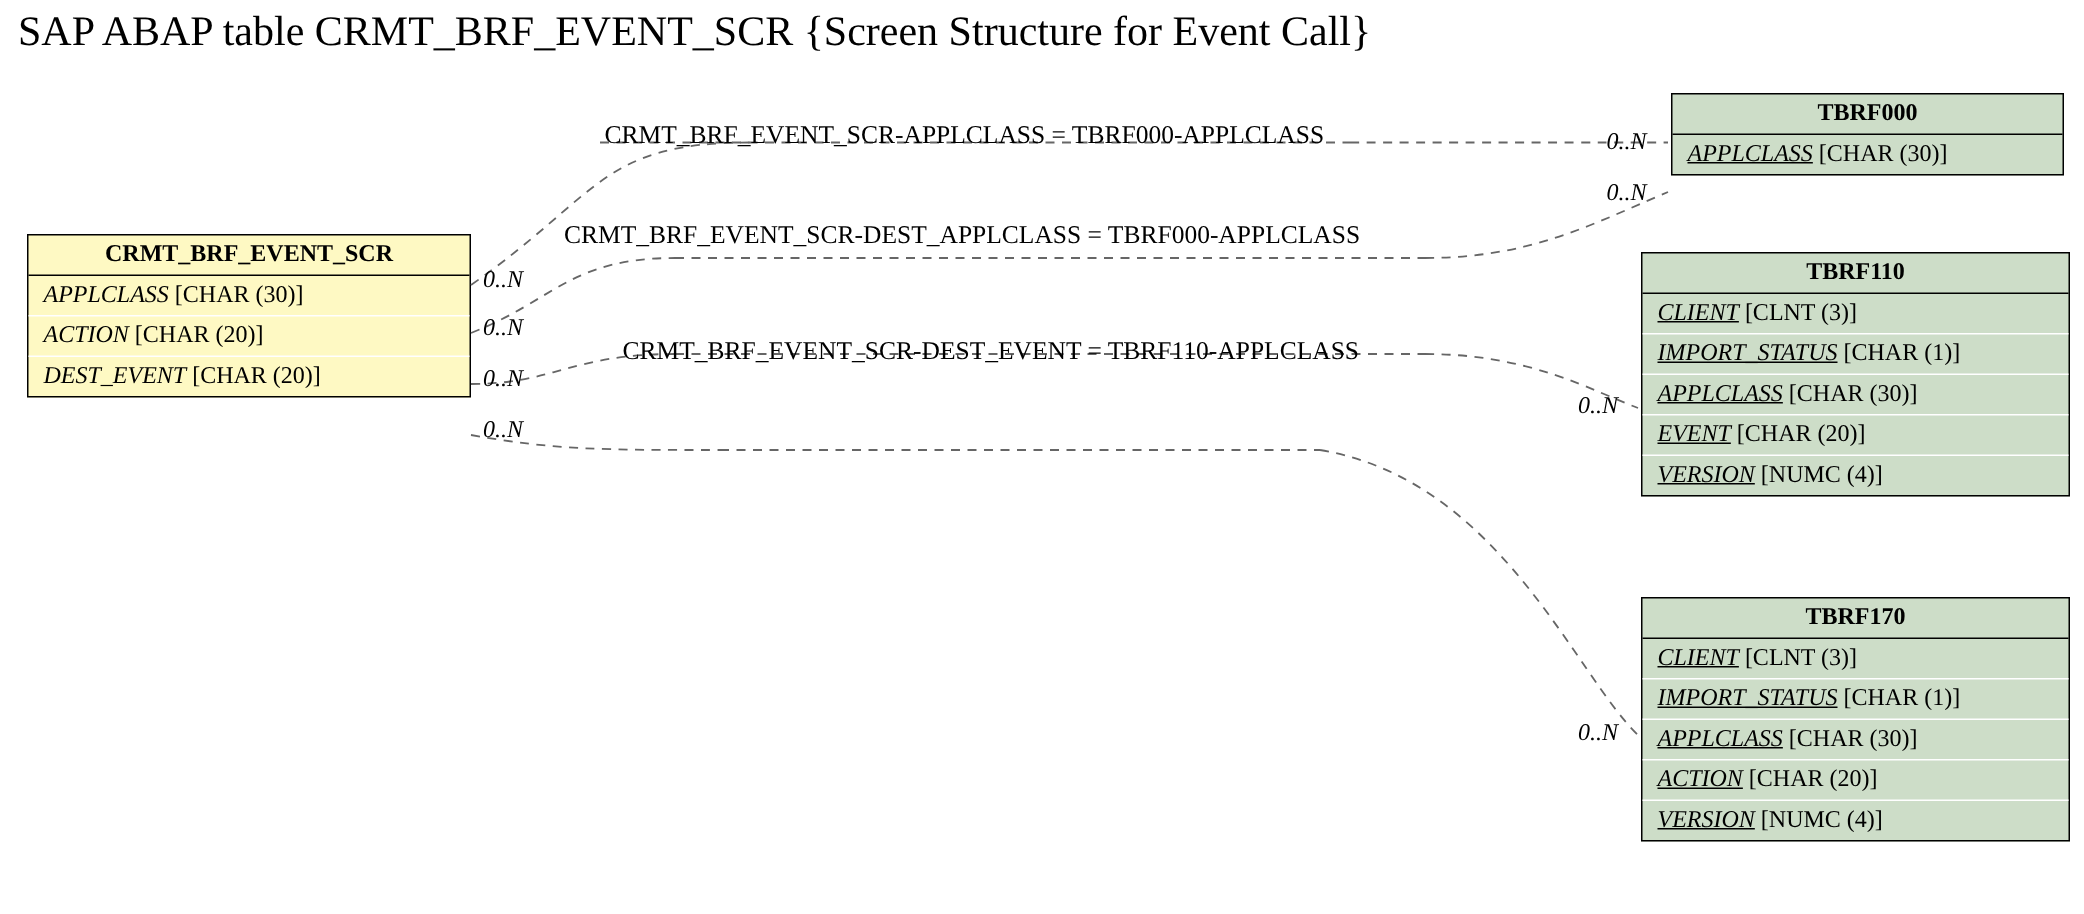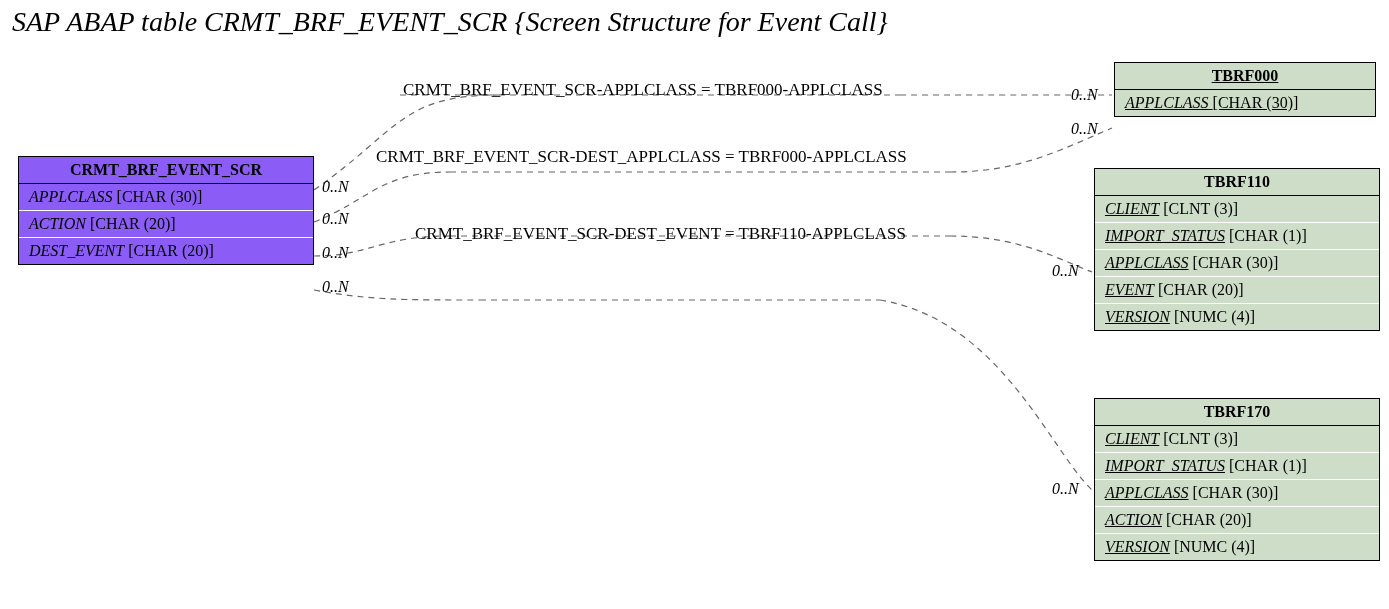--- a/index.html
+++ b/index.html
@@ -1,45 +1,45 @@
 <!DOCTYPE html>
 <html><head>
 <meta charset="utf-8">
 <style>
   html,body { margin:0; padding:0; font-family: "Times New Roman", Times, serif; background:#fff; color:#000; }
   .canvas { position:relative; width:1389px; height:609px; }
-  .title { position:absolute; left:12px; top:6px; font-size:28px;font-style:italic; }
+  .title { position:absolute; left:12px; top:6px; font-size:28px; }
   .entity { position:absolute; border:1px solid #000; font-size:16px; }
   .entity .hdr { font-weight:bold; text-align:center; padding:4px 10px; border-bottom:1px solid #000; white-space:nowrap; }
   .entity .row { padding:4px 10px; border-top:1px solid #ffffff; white-space:nowrap; }
   .entity .row:first-of-type { border-top:none; }
   .entity .row .fn { font-style:italic; }
   .entity .row .ufn { font-style:italic; text-decoration:underline; }
-  .src { background:#8b5cf6; }
+  .src { background:#fef9c3; }
   .tgt { background:#cdddc8; }
   .lbl { position:absolute; font-size:17px; white-space:nowrap; }
   .card { position:absolute; font-size:16px; white-space:nowrap;font-style:italic; }
   svg.lines { position:absolute; left:0; top:0; width:1389px; height:609px; pointer-events:none; }
 </style>
 </head>
 <body>
 <div class="canvas">
 
 <div class="title">SAP ABAP table CRMT_BRF_EVENT_SCR {Screen Structure for Event Call}</div>
 
 <div class="entity src" style="left:18px; top:156px; width:294px;">
   <div class="hdr">CRMT_BRF_EVENT_SCR</div>
   <div>
     <div class="row"><span class="fn">APPLCLASS</span> <span>[CHAR (30)]</span></div>
     <div class="row"><span class="fn">ACTION</span> <span>[CHAR (20)]</span></div>
     <div class="row"><span class="fn">DEST_EVENT</span> <span>[CHAR (20)]</span></div>
   </div>
 </div>
 
-<div class="entity tgt" style="left:1114px; top:62px; width:260px;text-decoration:underline;">
+<div class="entity tgt" style="left:1114px; top:62px; width:260px;">
   <div class="hdr">TBRF000</div>
   <div>
     <div class="row"><span class="ufn">APPLCLASS</span> <span>[CHAR (30)]</span></div>
   </div>
 </div>
 
 <div class="entity tgt" style="left:1094px; top:168px; width:284px;">
   <div class="hdr">TBRF110</div>
   <div>
     <div class="row"><span class="ufn">CLIENT</span> <span>[CLNT (3)]</span></div>

